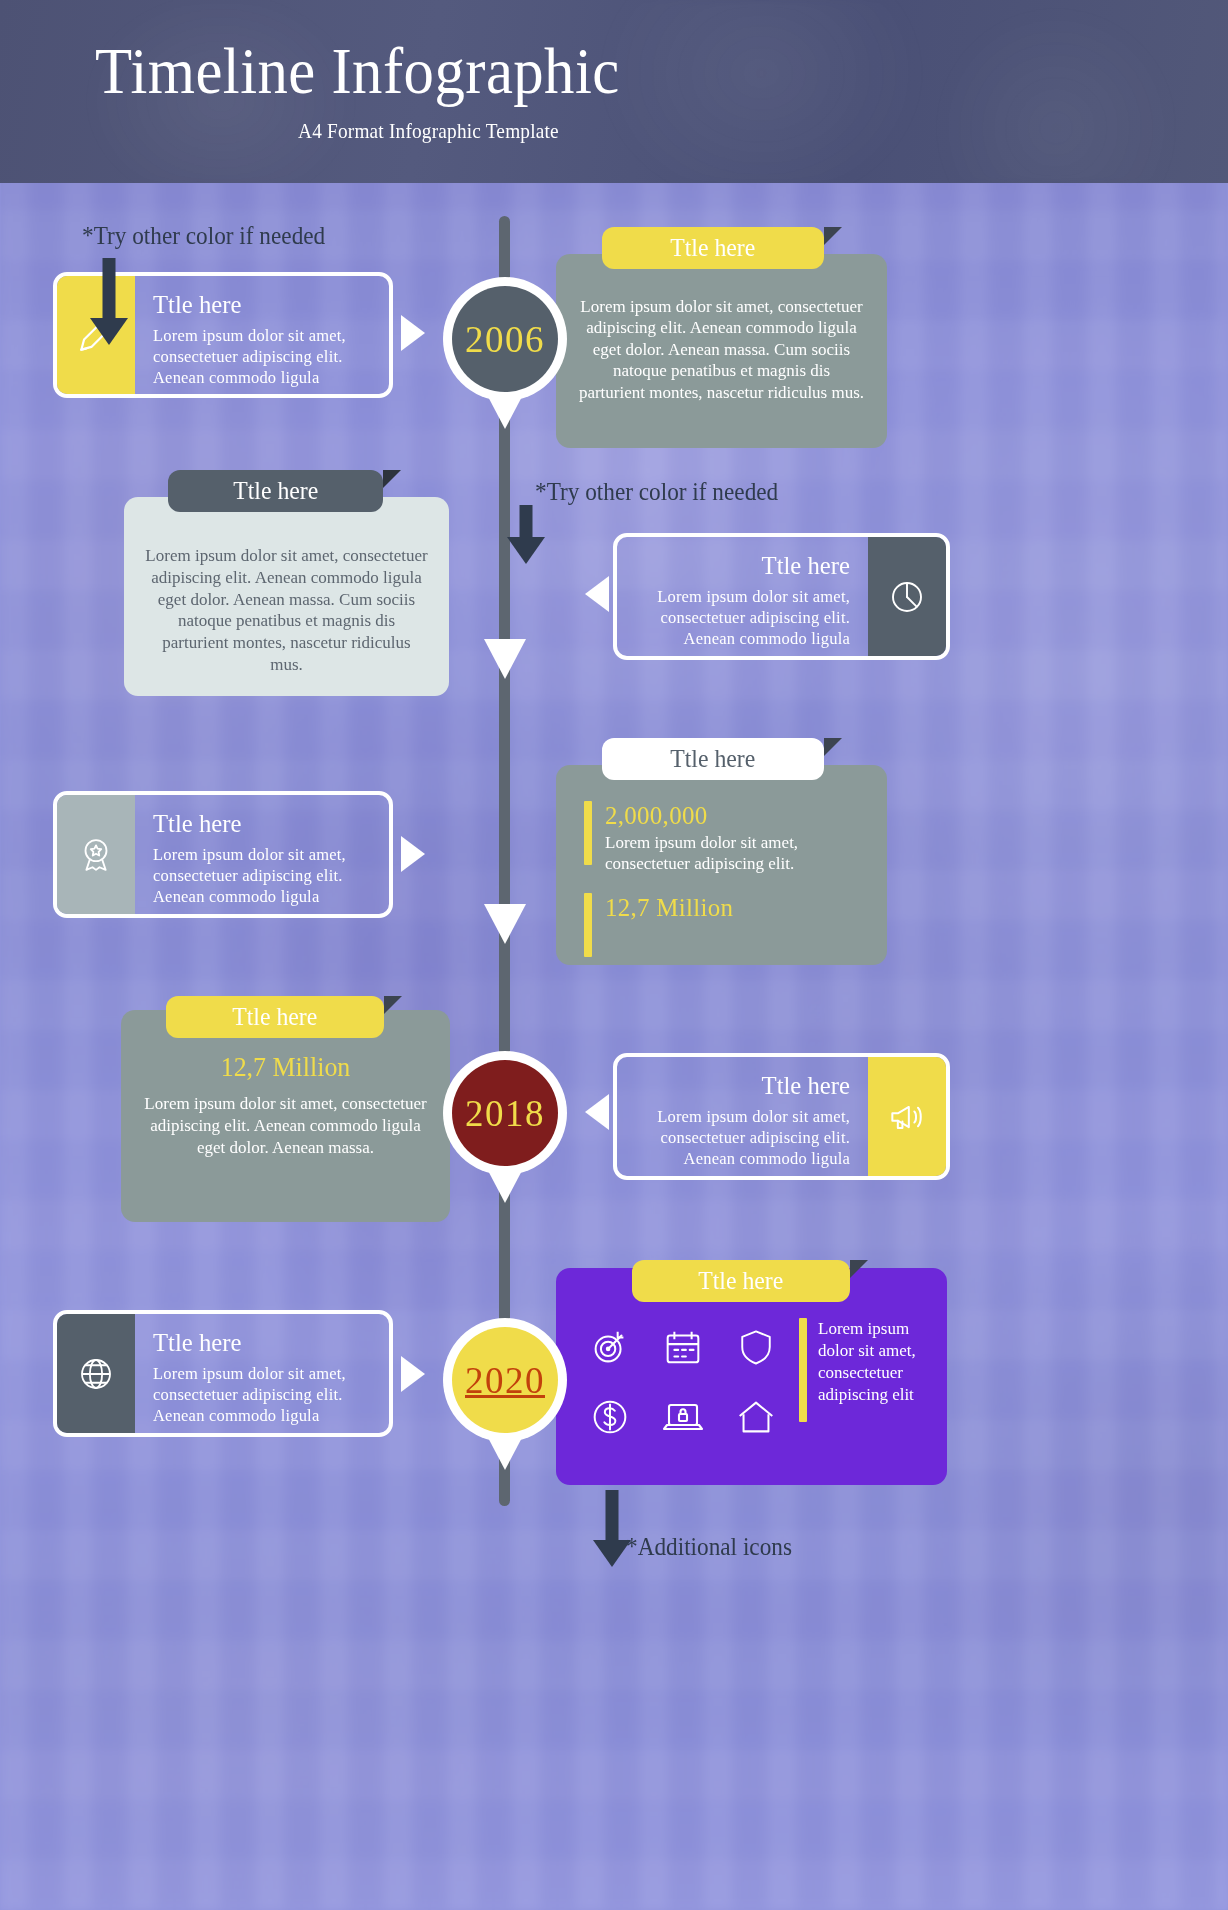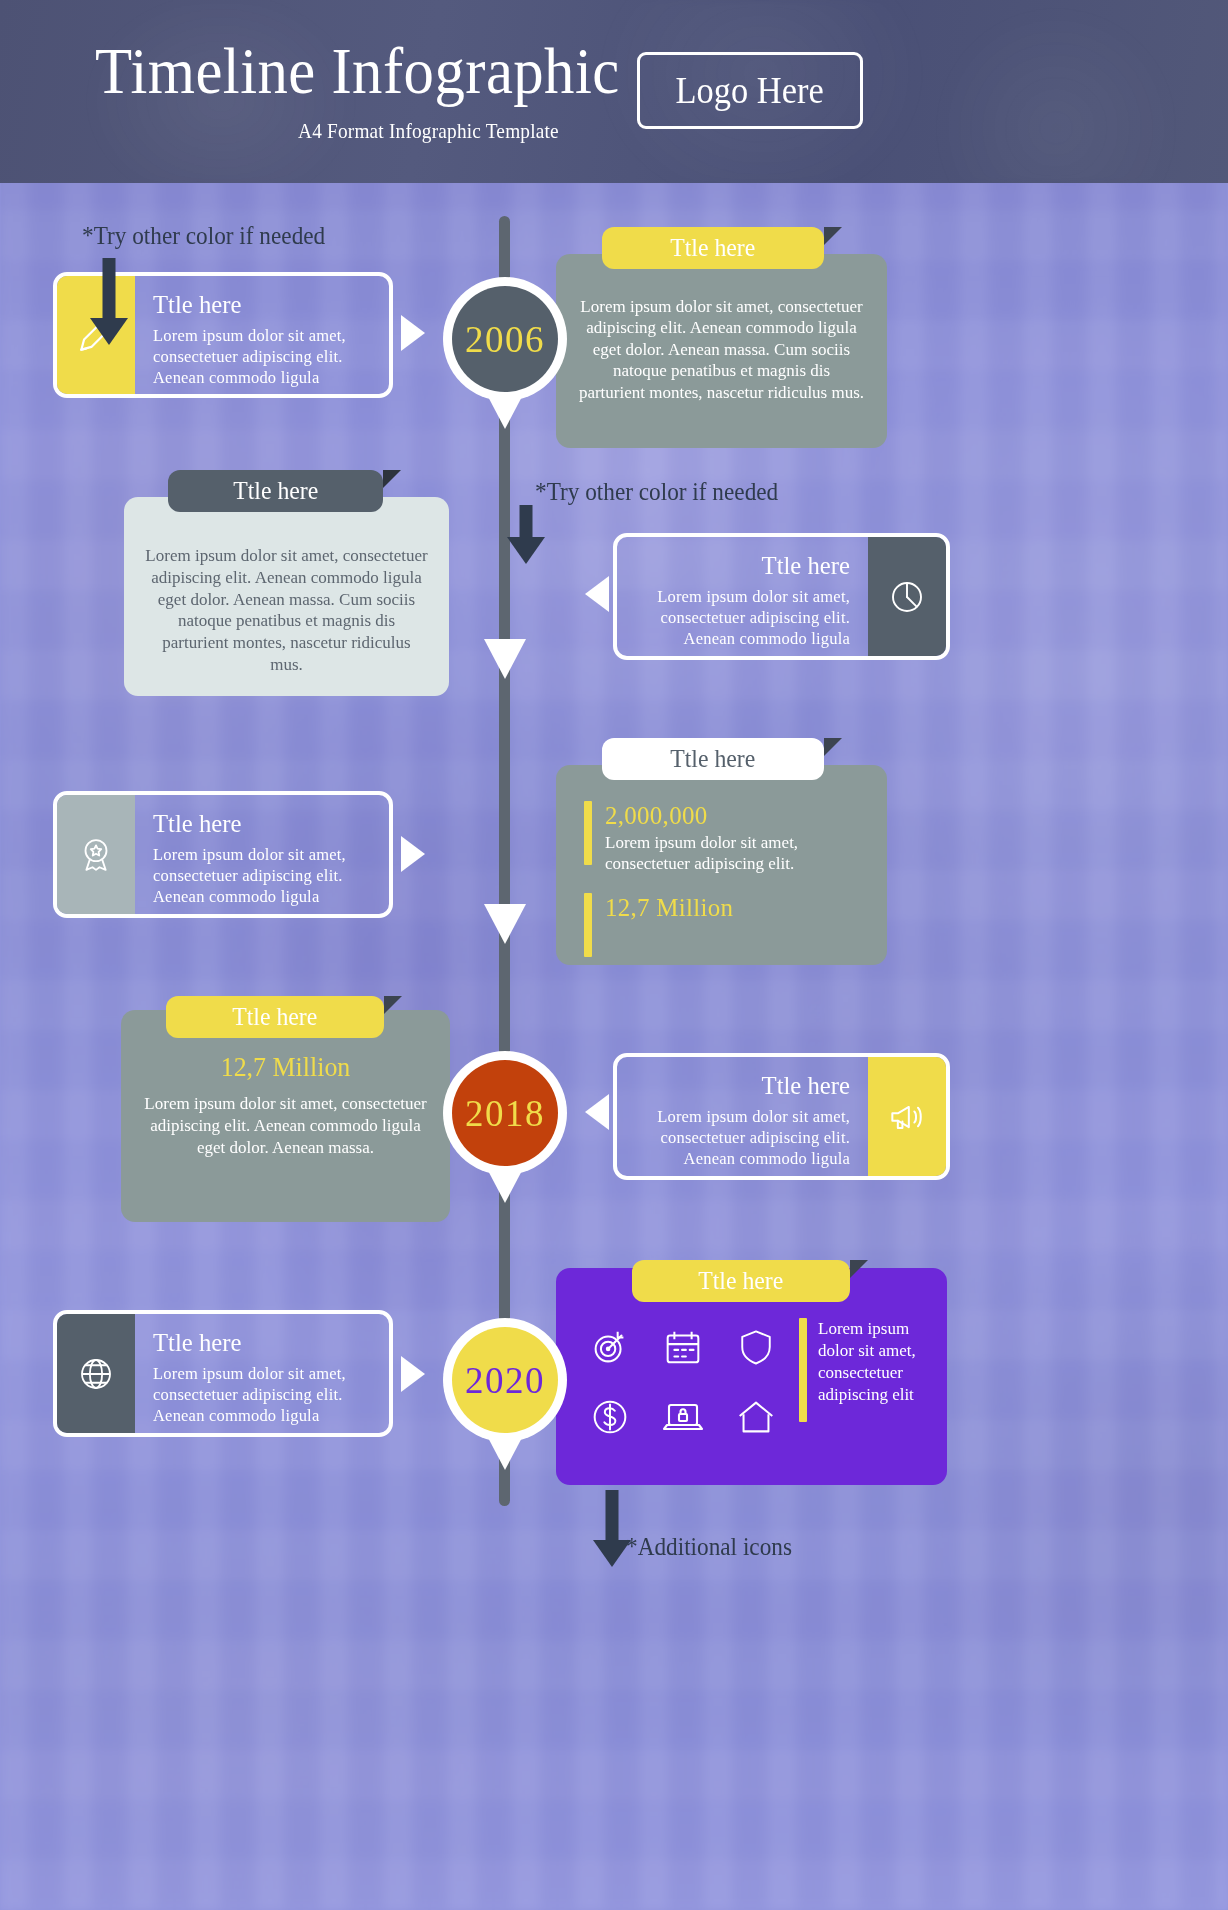--- a/index.html
+++ b/index.html
@@ -138,23 +138,20 @@
 </style>
 </head>
 <body>
 
 <div id="bg"></div>
 
 <div id="header">
   <div class="hdr-inner">
     <div id="main-title">Timeline Infographic</div>
     <div id="subtitle">A4 Format Infographic Template</div>
-    <div id="logo-box">
-      <span>Logo Here</span>
-    </div>
   </div>
 </div>
 
 <div id="spine"></div>
 
 <div class="note" style="left:82px; top:222px;">*Try other color if needed</div>
 <div class="dn-arrow" style="left:90px; top:258px; width:38px; height:88px;">
   <div class="shaft" style="height:62px;"></div>
   <div class="head" style="top:60px;"></div>
 </div>
@@ -263,21 +260,21 @@
   </div>
 </div>
 <div class="tab" style="left:602px; top:738px; width:222px; background:#fff;">
   <span style="color:#55606b;">Ttle here</span>
 </div>
 <div class="fold" style="left:824px; top:738px; border-left:18px solid #3c4450; border-bottom:18px solid transparent;"></div>
 
 <div class="node" style="left:443px; top:1051px;">
   <div class="tail"></div>
   <div class="ring">
-    <div class="disc" style="background:#c2410c; color:#f0dc4a;">2018</div>
+    <div class="disc" style="background:#7f1d1d; color:#f0dc4a;">2018</div>
   </div>
 </div>
 
 <div class="pcard" style="left:121px; top:1010px; width:329px; height:212px; background:#8b9a99;">
   <div style="padding:42px 22px 0 22px; text-align:center;">
     <div style="font-size:27px; color:#f0dc4a; margin-bottom:10px; transform:scaleX(.96);">12,7 Million</div>
     <p style="font-size:17px; line-height:1.28; color:#fff;">Lorem ipsum dolor sit amet, consectetuer adipiscing elit. Aenean commodo ligula eget dolor. Aenean massa.</p>
   </div>
 </div>
 <div class="tab" style="left:166px; top:996px; width:218px; background:#f0dc4a;">
@@ -296,21 +293,21 @@
       <path d="M8 20v8h6l12 7V13L14 20z"></path>
       <path d="M14 28v8h5v-7"></path>
       <path d="M32 18c2.5 2 2.5 10 0 12M36 14c4 4 4 16 0 20"></path>
     </svg>
   </div>
 </div>
 
 <div class="node" style="left:443px; top:1318px;">
   <div class="tail"></div>
   <div class="ring">
-    <div class="disc" style="background:#f0dc4a; color:#6d28d9;">2020</div>
+    <div class="disc" style="background:#f0dc4a; color:#c2410c;text-decoration:underline;">2020</div>
   </div>
 </div>
 
 <div class="ocard" style="left:53px; top:1310px; width:340px; height:127px;">
   <div class="ic" style="background:#55606b;">
     <svg width="42" height="42" viewBox="0 0 48 48" fill="none" stroke="#fff" stroke-width="2.1">
       <circle cx="24" cy="24" r="16"></circle>
       <ellipse cx="24" cy="24" rx="7" ry="16"></ellipse>
       <path d="M8 24h32M11 14h26M11 34h26"></path>
     </svg>

